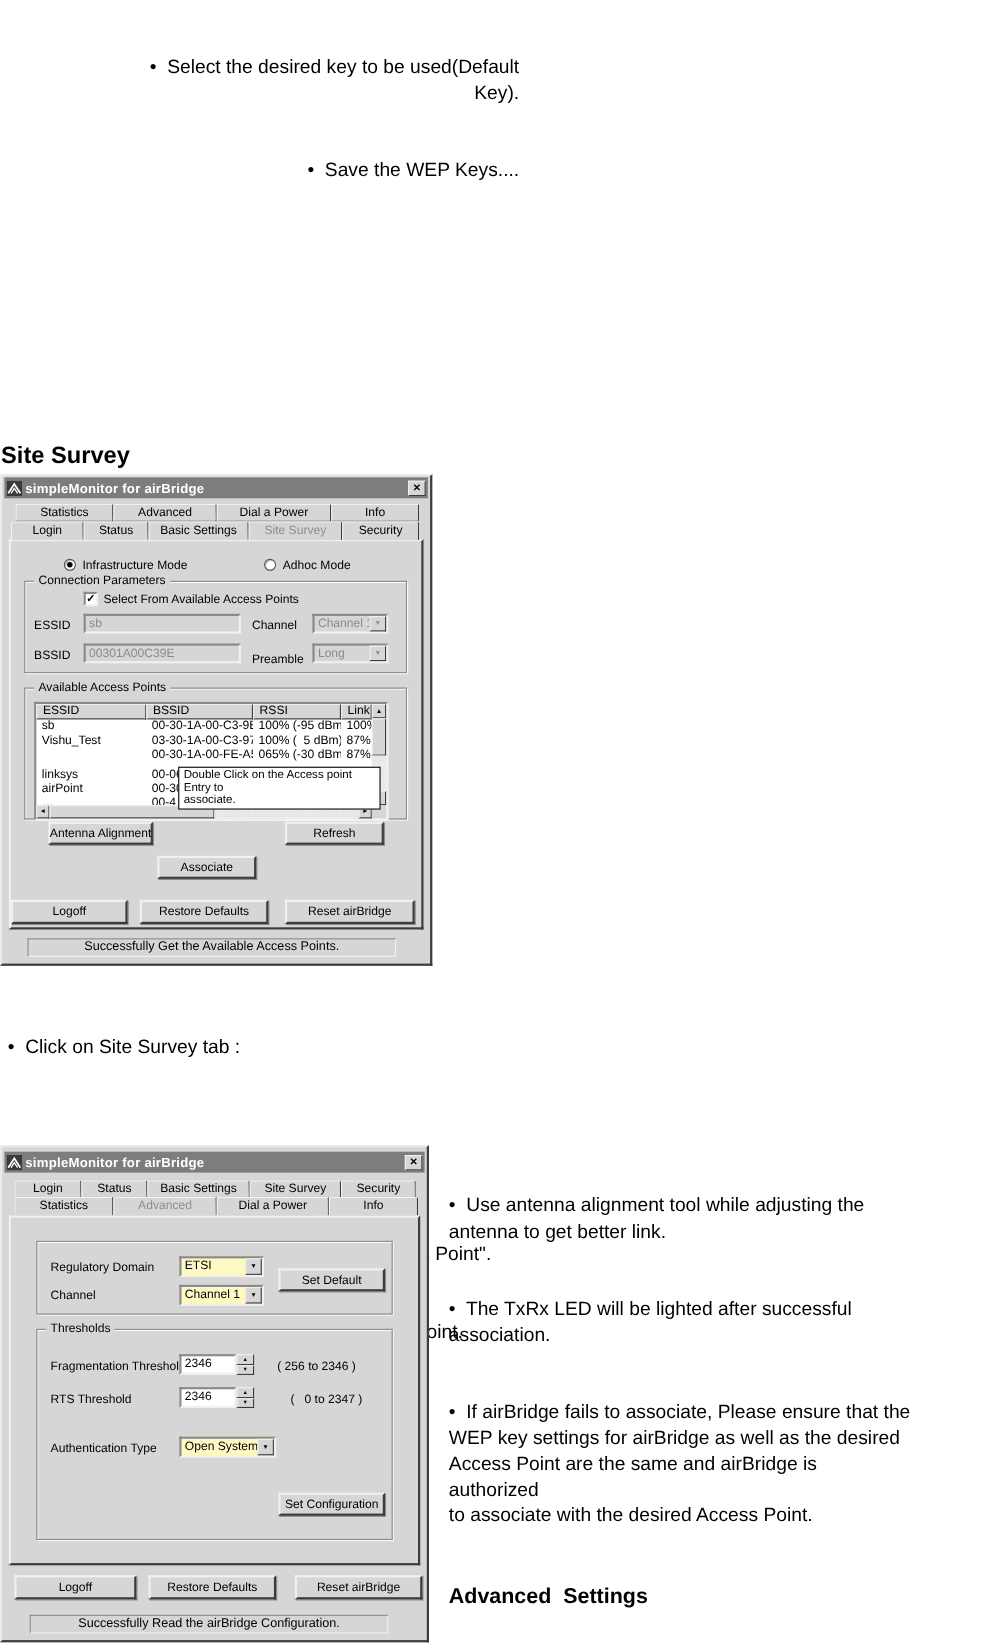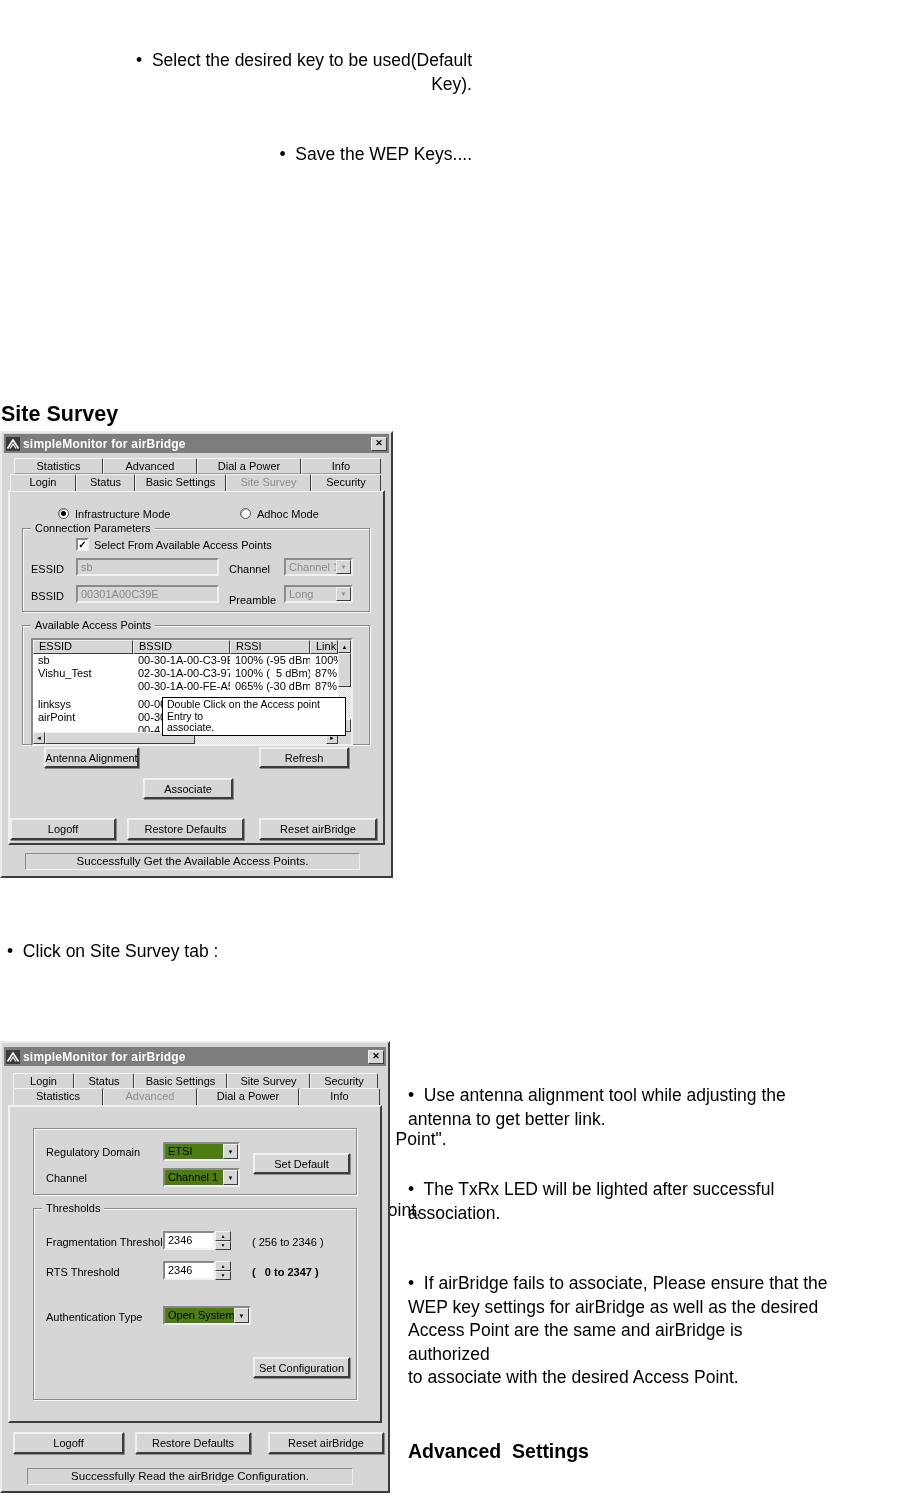--- a/index.html
+++ b/index.html
@@ -24,21 +24,21 @@
   .tab.front { height:17px; line-height:15px; z-index:2; }
   .tab.sel { color:#8e8e8e; }
 
   .panel { position:absolute; border:2px solid; border-color:#f0f0f0 #3c3c3c #3c3c3c #f0f0f0; }
   .grp { position:absolute; border:1px solid #8a8a8a; box-shadow:inset 1px 1px 0 #fafafa, 1px 1px 0 #fafafa; }
   .lg { position:absolute; top:-7px; left:8px; background:#d6d6d6; padding:0 4px; font-size:11px; white-space:pre; }
   .lbl { position:absolute; font-size:11px; white-space:pre; }
   .btn { position:absolute; background:#d6d6d6; border:2px solid; border-color:#f0f0f0 #3c3c3c #3c3c3c #f0f0f0; box-shadow:1px 1px 0 rgba(0,0,0,.35); display:flex; align-items:center; justify-content:center; font-size:11px; white-space:pre; }
   .inset { border:2px solid; border-color:#8a8a8a #f0f0f0 #f0f0f0 #8a8a8a; }
   .field { position:absolute; background:#d6d6d6; color:#8a8a8a; padding:1px 3px; font-size:11px; white-space:pre; overflow:hidden; }
-  .combo { position:absolute; display:flex; background:#4d7c0f; }
+  .combo { position:absolute; display:flex; background:#fef9c3; }
   .combo.dis { background:#d6d6d6; }
   .combo.dis .cv { color:#8a8a8a; }
   .combo .cv { flex:1; padding:1px 3px; font-size:11px; white-space:pre; overflow:hidden; }
   .cab { flex:0 0 15px; background:#d6d6d6; border:1px solid; border-color:#f0f0f0 #3c3c3c #3c3c3c #f0f0f0; font-size:6px; display:flex; align-items:center; justify-content:center; }
   .combo.dis .cab { color:#8a8a8a; }
   .radio { position:absolute; width:11px; height:11px; border-radius:50%; background:#fff; border:1px solid #555; box-shadow:inset 1px 1px 0 #b5b5b5; }
   .radio.on::after { content:""; position:absolute; left:2px; top:2px; width:5px; height:5px; border-radius:50%; background:#000; }
   .chk { position:absolute; width:13px; height:13px; background:#fff; border:2px solid; border-color:#8a8a8a #f0f0f0 #f0f0f0 #8a8a8a; font-size:10px; line-height:9px; text-align:center; font-weight:bold; }
 
   .lv { position:absolute; background:#fff; }
@@ -138,21 +138,21 @@
       </div>
       <div class="rows" style="width:305px;height:78px;">
         <div class="row">
           <span class="c" style="width:100px;">sb</span>
           <span class="c" style="width:97px;">00-30-1A-00-C3-9E</span>
           <span class="c" style="width:80px;">100% (-95 dBm)</span>
           <span class="c" style="width:28px;">100%</span>
         </div>
         <div class="row">
           <span class="c" style="width:100px;">Vishu_Test</span>
-          <span class="c" style="width:97px;">02-30-1A-00-C3-97</span>
+          <span class="c" style="width:97px;">03-30-1A-00-C3-97</span>
           <span class="c" style="width:80px;">100% (  5 dBm)</span>
           <span class="c" style="width:28px;">87%</span>
         </div>
         <div class="row">
           <span class="c" style="width:100px;"></span>
           <span class="c" style="width:97px;">00-30-1A-00-FE-A5</span>
           <span class="c" style="width:80px;">065% (-30 dBm)</span>
           <span class="c" style="width:28px;">87%</span>
         </div>
         <div class="row" style="margin-top:5px;">
@@ -281,21 +281,21 @@
     <span class="lbl" style="left:218px;top:27px;">( 256 to 2346 )</span>
 
     <span class="lbl" style="left:12px;top:57px;">RTS Threshold</span>
     <div class="spin" style="left:129px;top:52px;">
       <span class="sv">2346</span>
       <span class="ud">
         <span class="sbb">▲</span>
         <span class="sbb">▼</span>
       </span>
     </div>
-    <span class="lbl" style="left:218px;top:57px;font-weight:bold;">(   0 to 2347 )</span>
+    <span class="lbl" style="left:230px;top:57px;">(   0 to 2347 )</span>
 
     <span class="lbl" style="left:12px;top:102px;">Authentication Type</span>
     <div class="combo inset" style="left:129px;top:97px;width:88px;height:19px;">
       <span class="cv">Open System</span>
       <span class="cab">▼</span>
     </div>
 
     <div class="btn" style="left:219px;top:148px;width:97px;height:21px;">Set Configuration</div>
   </div>
 

